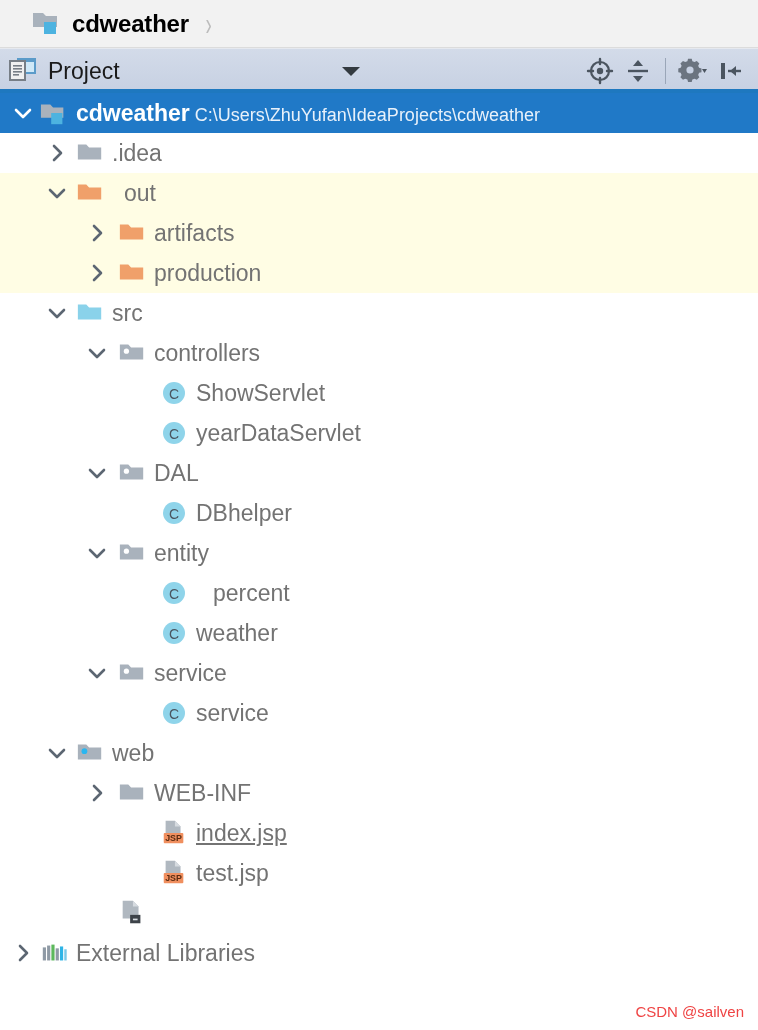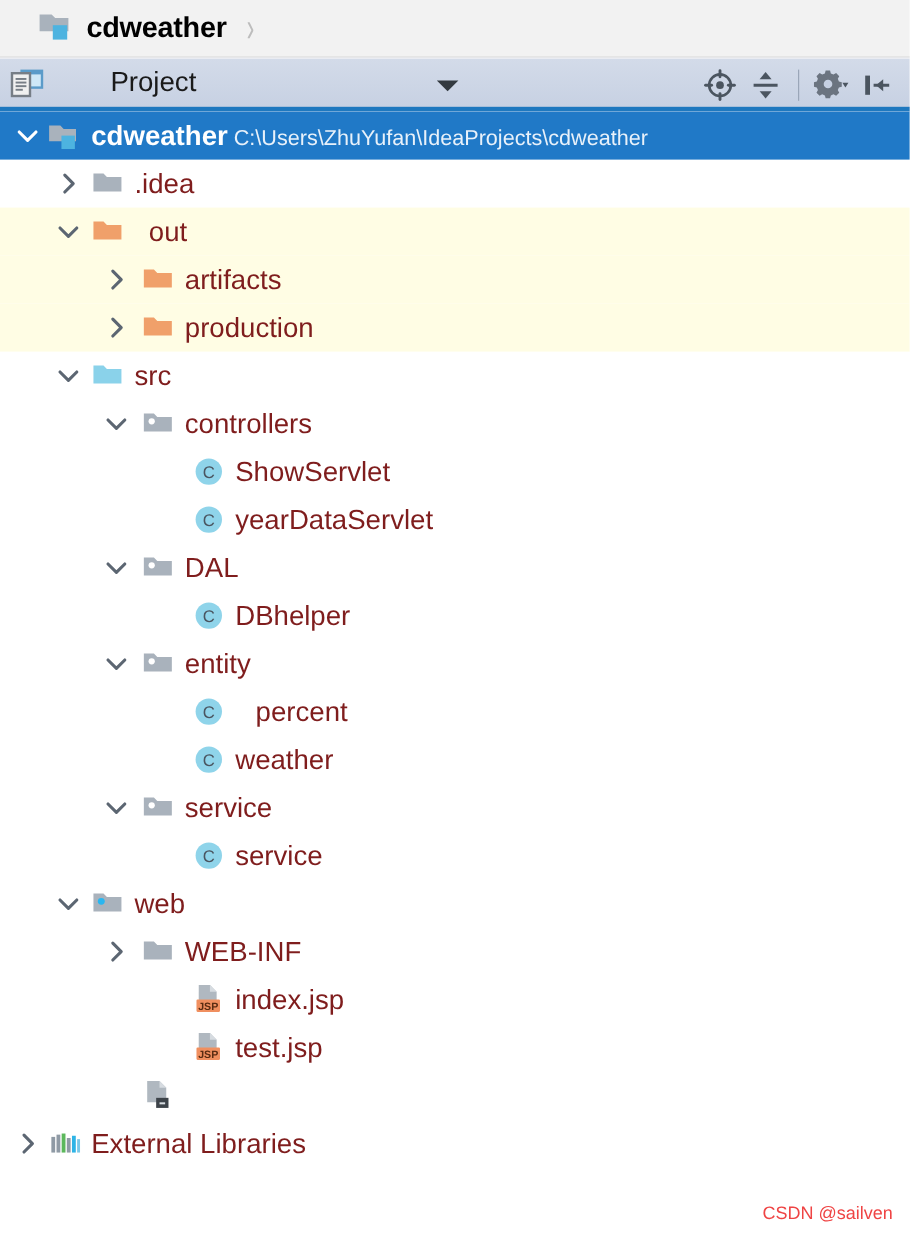--- a/index.html
+++ b/index.html
@@ -36,21 +36,21 @@
     border-top: 1px solid #e6e9ef;
     display: flex; align-items: center;
   }
   #project-header::after {
     content: ""; position: absolute; left: 0; bottom: 0; width: 100%; height: 4px;
     background: #1e78bf;
   }
   #project-title {
     font-size: 23px; color: #1a1a1a; margin-left: 10px;
   }
-  .hdr-left { display: flex; padding-left: 8px; gap: 44px; }
+  .hdr-left { display: flex; align-items: center; padding-left: 8px; }
   .hdr-right { margin-left: auto; display: flex; align-items: center; gap: 4px; padding-right: 10px; }
   .hdr-btn { width: 34px; height: 34px; display: flex; align-items: center; justify-content: center; cursor: pointer; }
   .sep-vert { width: 1px; height: 26px; background: #9aa6b8; margin: 0 6px; }
   #view-dropdown-arrow {
     margin-left: auto; margin-right: 0; width: 46px; display:flex; align-items:center; justify-content:center;
   }
 
   
   #tree {
     position: absolute; left: 0; top: 93px; width: 758px; height: 895px;
@@ -65,21 +65,21 @@
   .twisty {
     position: absolute; width: 26px; height: 26px;
     display: flex; align-items: center; justify-content: center;
     cursor: pointer;
   }
   .icon-slot {
     position: absolute; width: 28px; height: 28px;
     display: flex; align-items: center; justify-content: center;
   }
   .label {
-    position: absolute; font-size: 23px; color: #7f1d1d; line-height: 1;
+    position: absolute; font-size: 23px; color: #737373; line-height: 1;
   }
   .row.selected .label { color: #ffffff; font-weight: bold; }
   .path-text { font-weight: normal !important; color: #e8f1fa !important; font-size: 18px; }
 
   
   #watermark {
     position: absolute; right: 14px; bottom: 10px;
     font-size: 15px; color: #ef4444; font-family: "Liberation Sans", sans-serif;
   }
 </style>
@@ -380,21 +380,21 @@
     </div>
     <div class="row">
       <div class="icon-slot" style="left: 160px;">
         <svg width="30" height="30" viewBox="0 0 30 30">
         <path d="M6 2 h10 l6 6 v9 H6 Z" fill="#b0b8c0"></path>
         <path d="M16 2 v6 h6 Z" fill="#d6dbe0"></path>
         <rect x="4" y="15" width="21" height="11" rx="1" fill="#f08f5f"></rect>
         <text x="14.5" y="24" font-size="9.5" font-weight="bold" font-family="Liberation Sans, sans-serif" text-anchor="middle" fill="#5a2c12">JSP</text>
         </svg>
       </div>
-      <div class="label" style="left: 196px;">index.jsp</div>
+      <div class="label" style="left: 196px; text-decoration: underline;">index.jsp</div>
     </div>
     <div class="row">
       <div class="icon-slot" style="left: 160px;">
         <svg width="30" height="30" viewBox="0 0 30 30">
         <path d="M6 2 h10 l6 6 v9 H6 Z" fill="#b0b8c0"></path>
         <path d="M16 2 v6 h6 Z" fill="#d6dbe0"></path>
         <rect x="4" y="15" width="21" height="11" rx="1" fill="#f08f5f"></rect>
         <text x="14.5" y="24" font-size="9.5" font-weight="bold" font-family="Liberation Sans, sans-serif" text-anchor="middle" fill="#5a2c12">JSP</text>
         </svg>
       </div>

